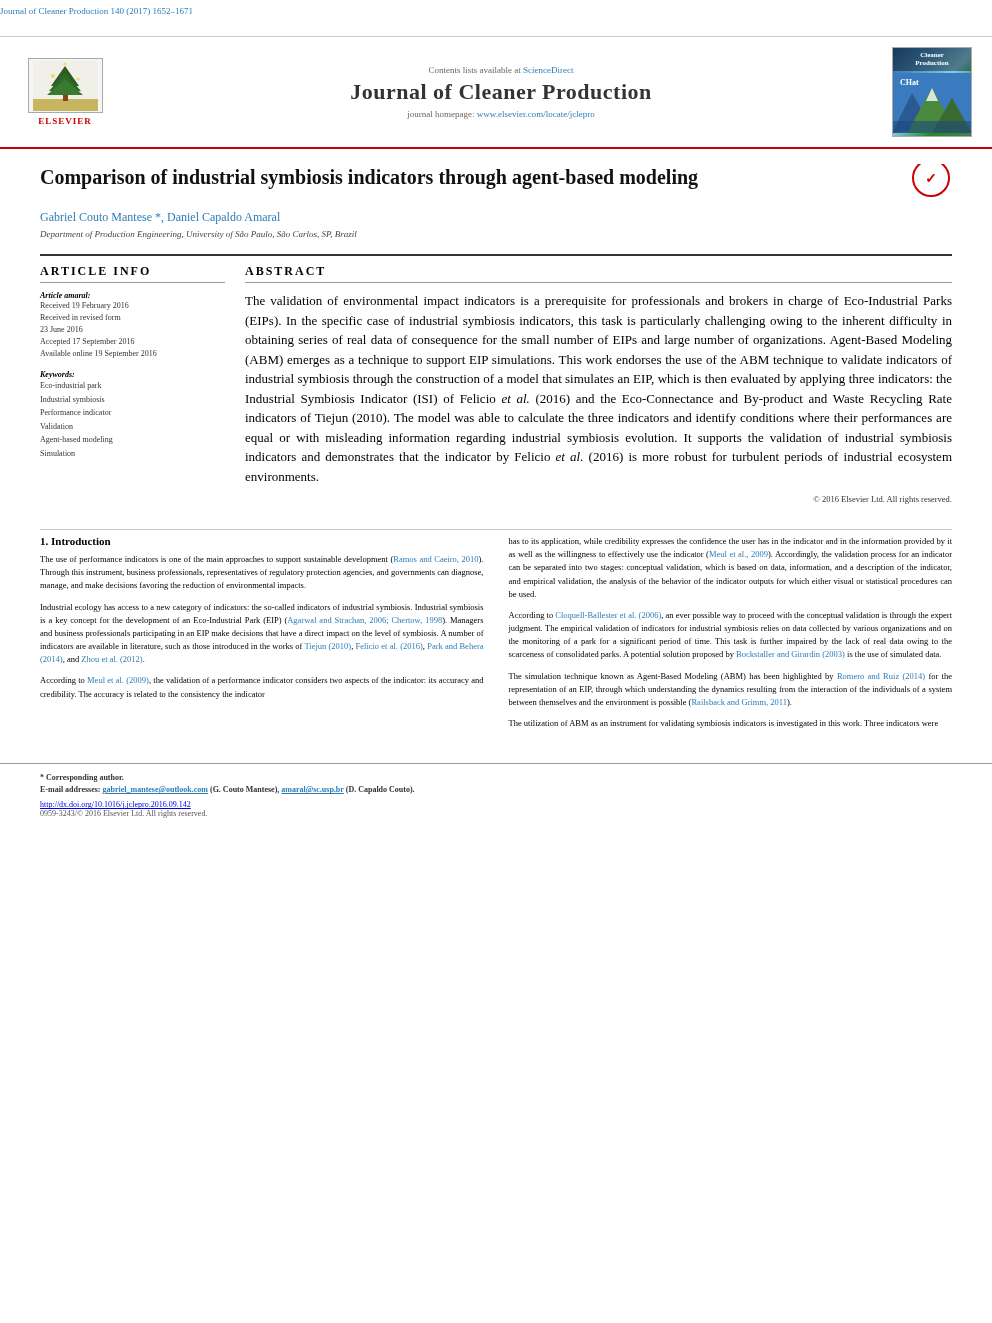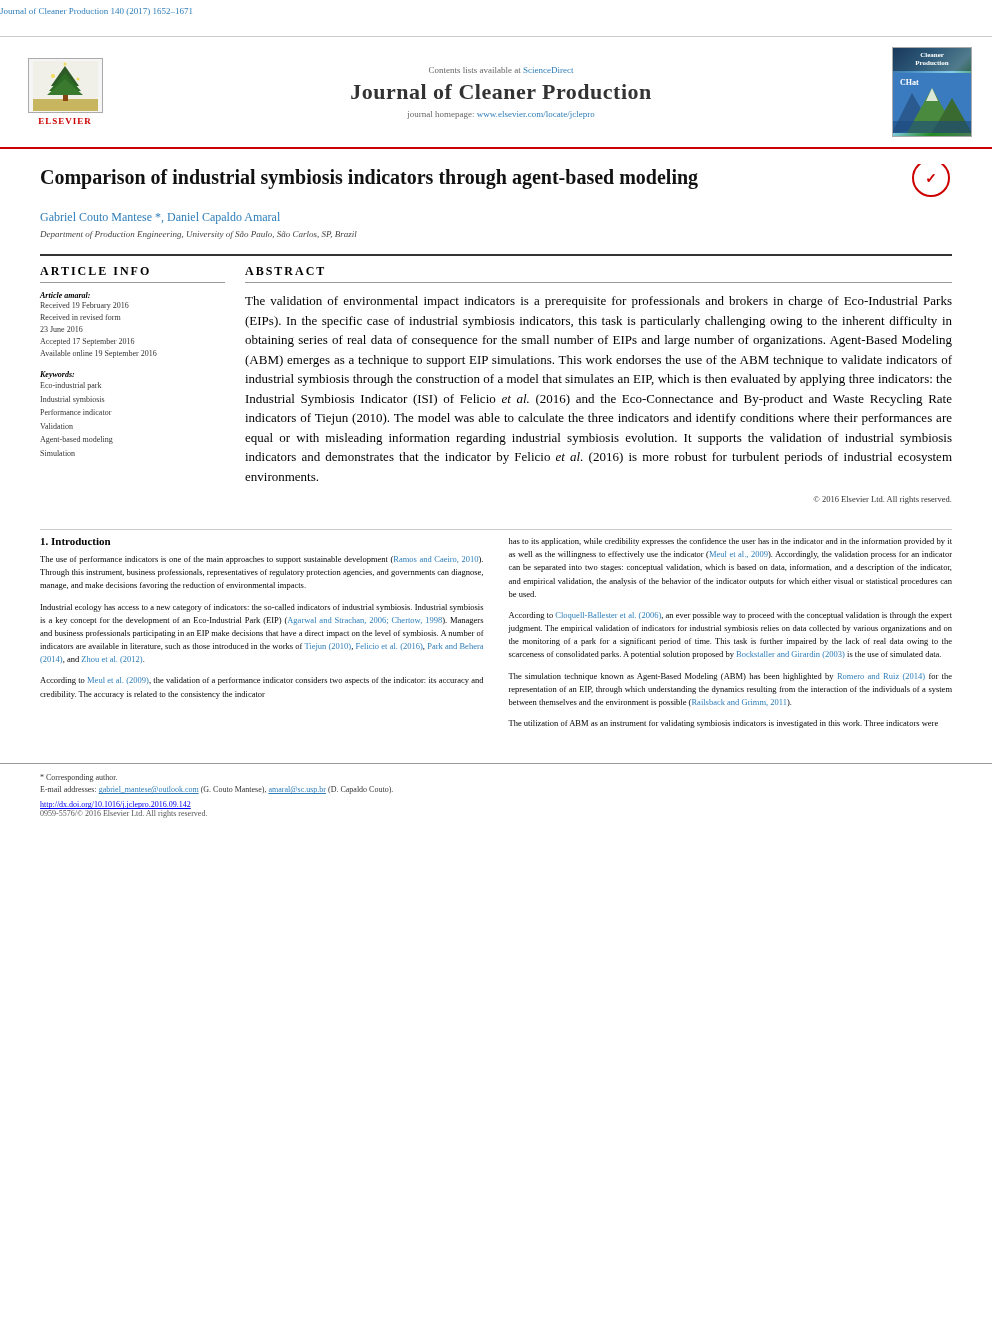--- a/index.html
+++ b/index.html
@@ -253,20 +253,21 @@
     
     .article-footer {
       padding: 8px 40px;
       border-top: 1px solid #999;
       margin-top: 15px;
     }
     .footnote {
       font-size: 8px;
       color: #333;
       line-height: 1.5;
+      font-weight: bold;
     }
     .footnote .link {
       color: #2e7db8;
     }
     .doi-line {
       font-size: 8px;
       color: #2e7db8;
       margin-top: 4px;
     }
     .issn-line {
@@ -437,14 +438,14 @@
   <div class="footnote">
     <span>E-mail addresses:</span>
     <a href="#" class="link">gabriel_mantese@outlook.com</a>
     <span>(G. Couto Mantese),</span>
     <a href="#" class="link">amaral@sc.usp.br</a>
     <span>(D. Capaldo Couto).</span>
   </div>
   <div class="doi-line">
     <a href="#">http://dx.doi.org/10.1016/j.jclepro.2016.09.142</a>
   </div>
-  <div class="issn-line">0959-5576/© 2016 Elsevier Ltd. All rights reserved.</div>
+  <div class="issn-line">0959-3243/© 2016 Elsevier Ltd. All rights reserved.</div>
 </div>
 
 </body></html>

